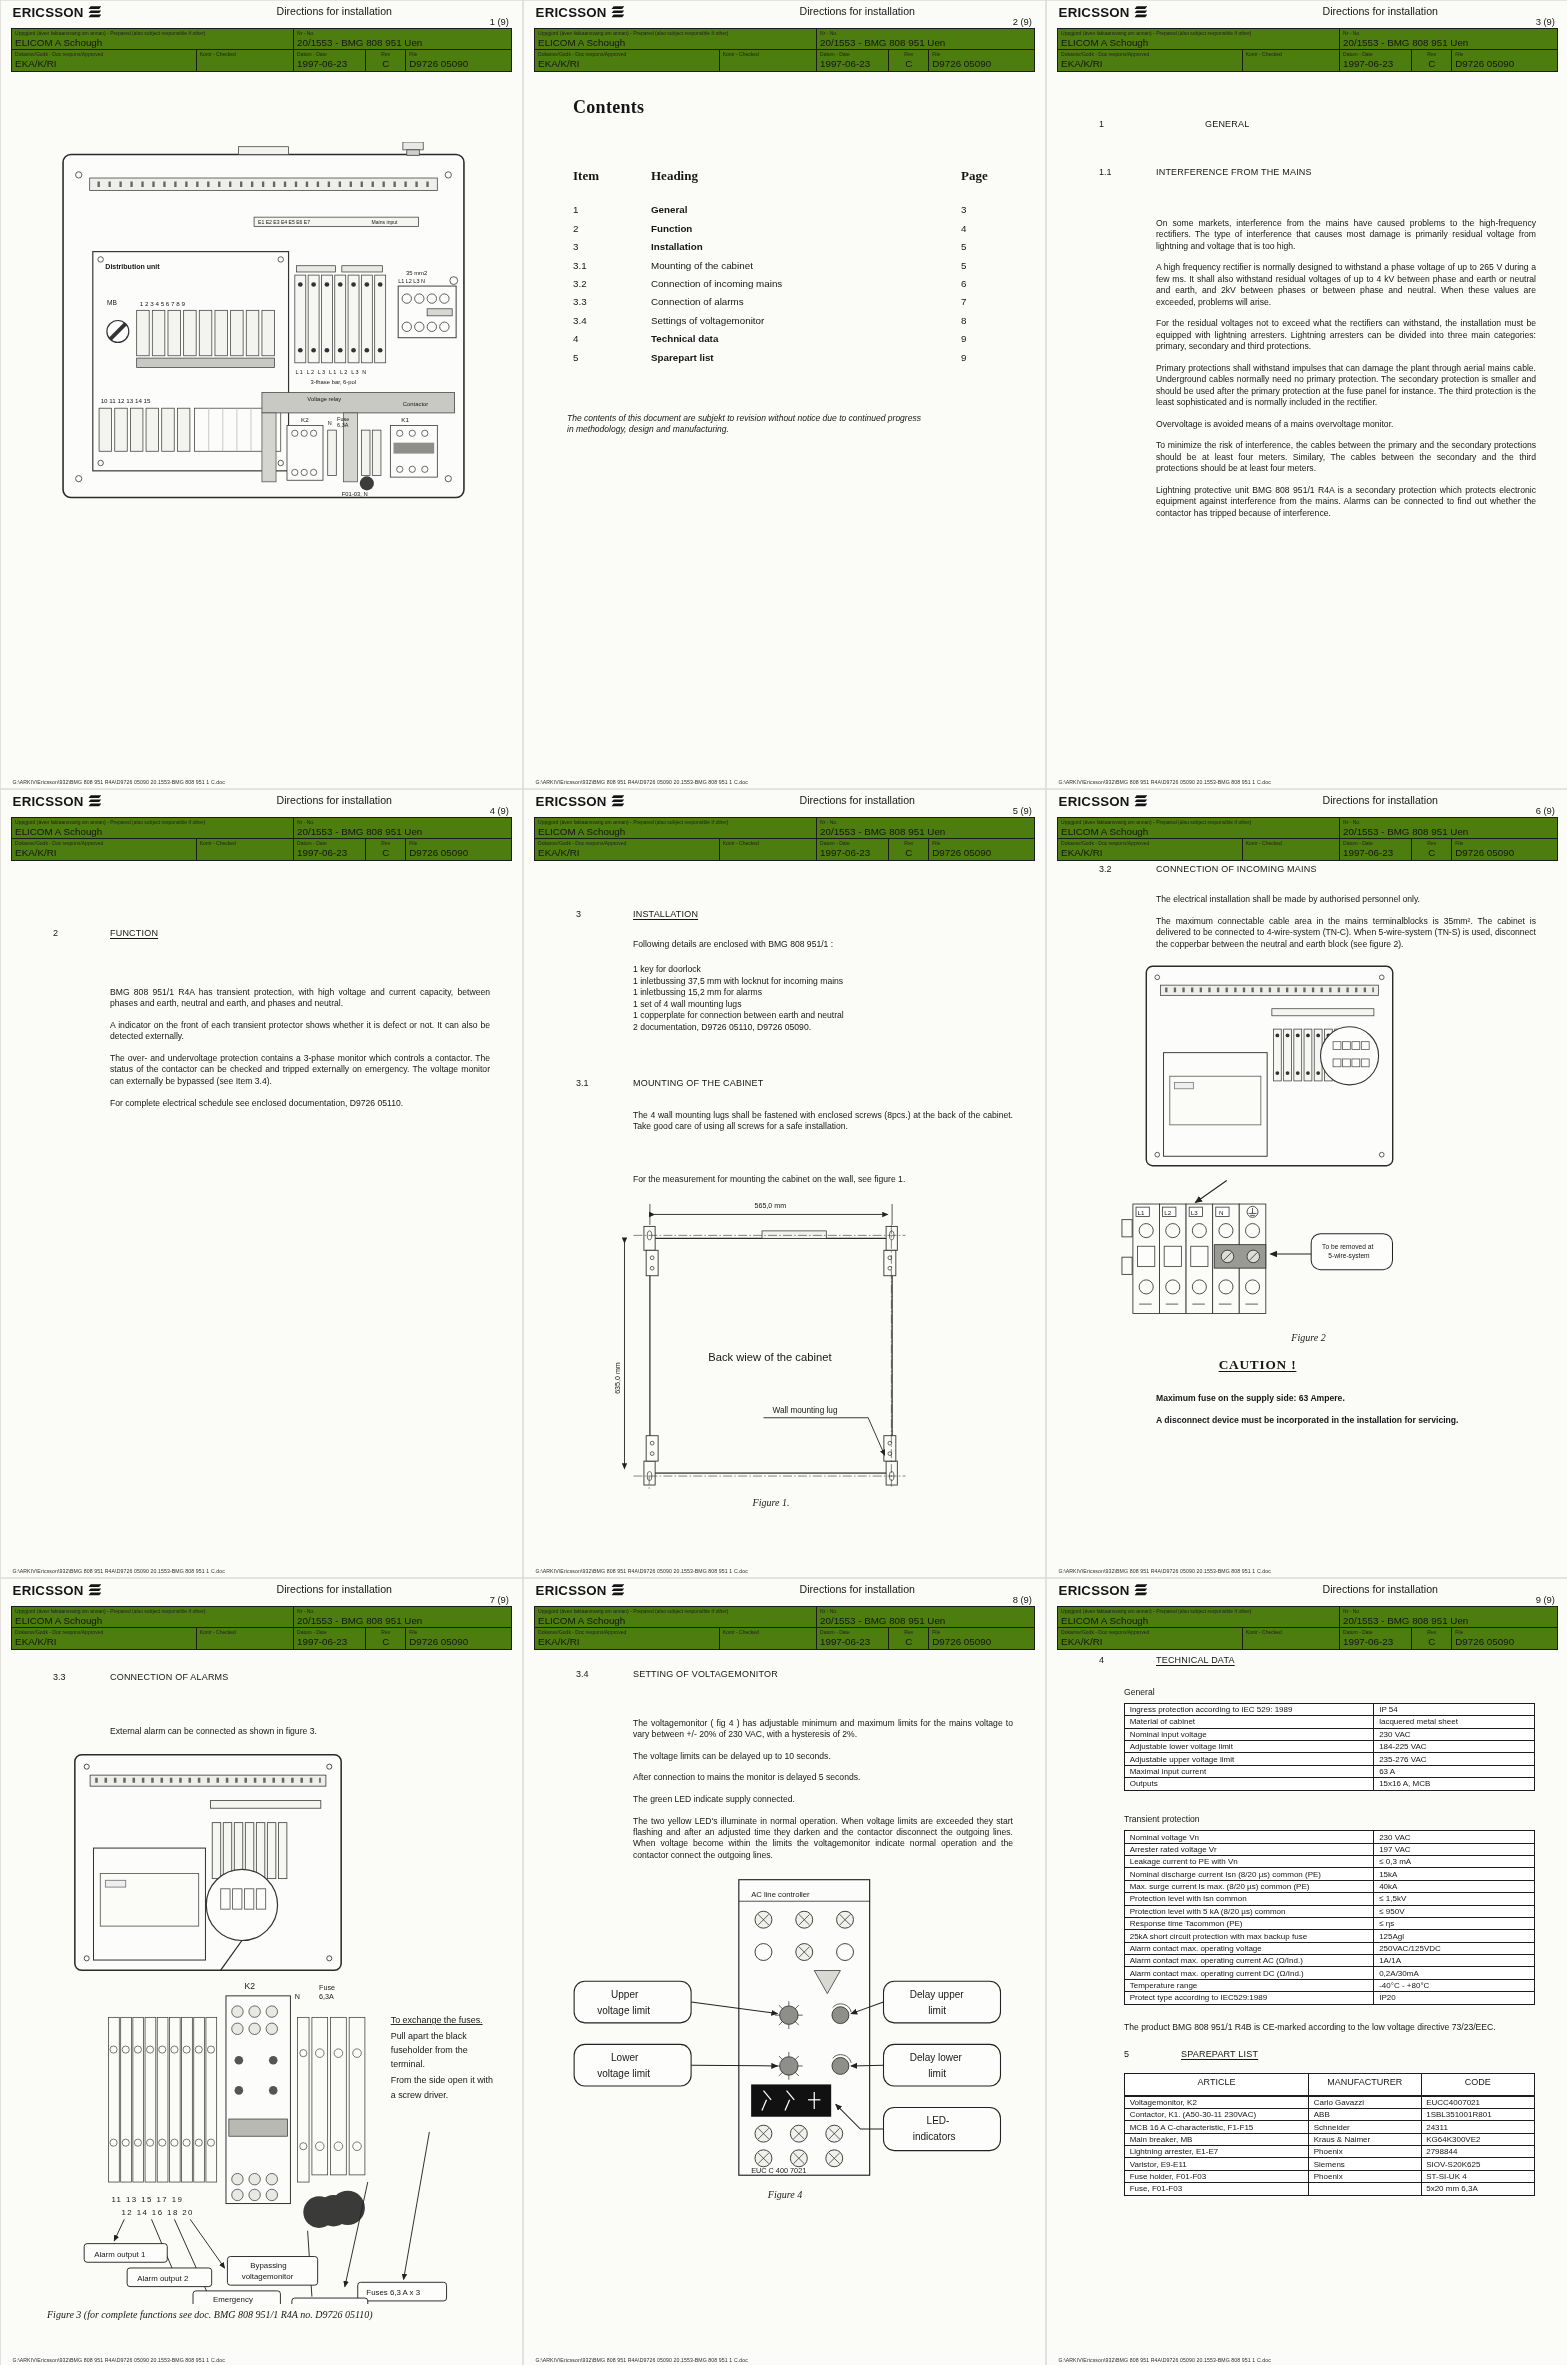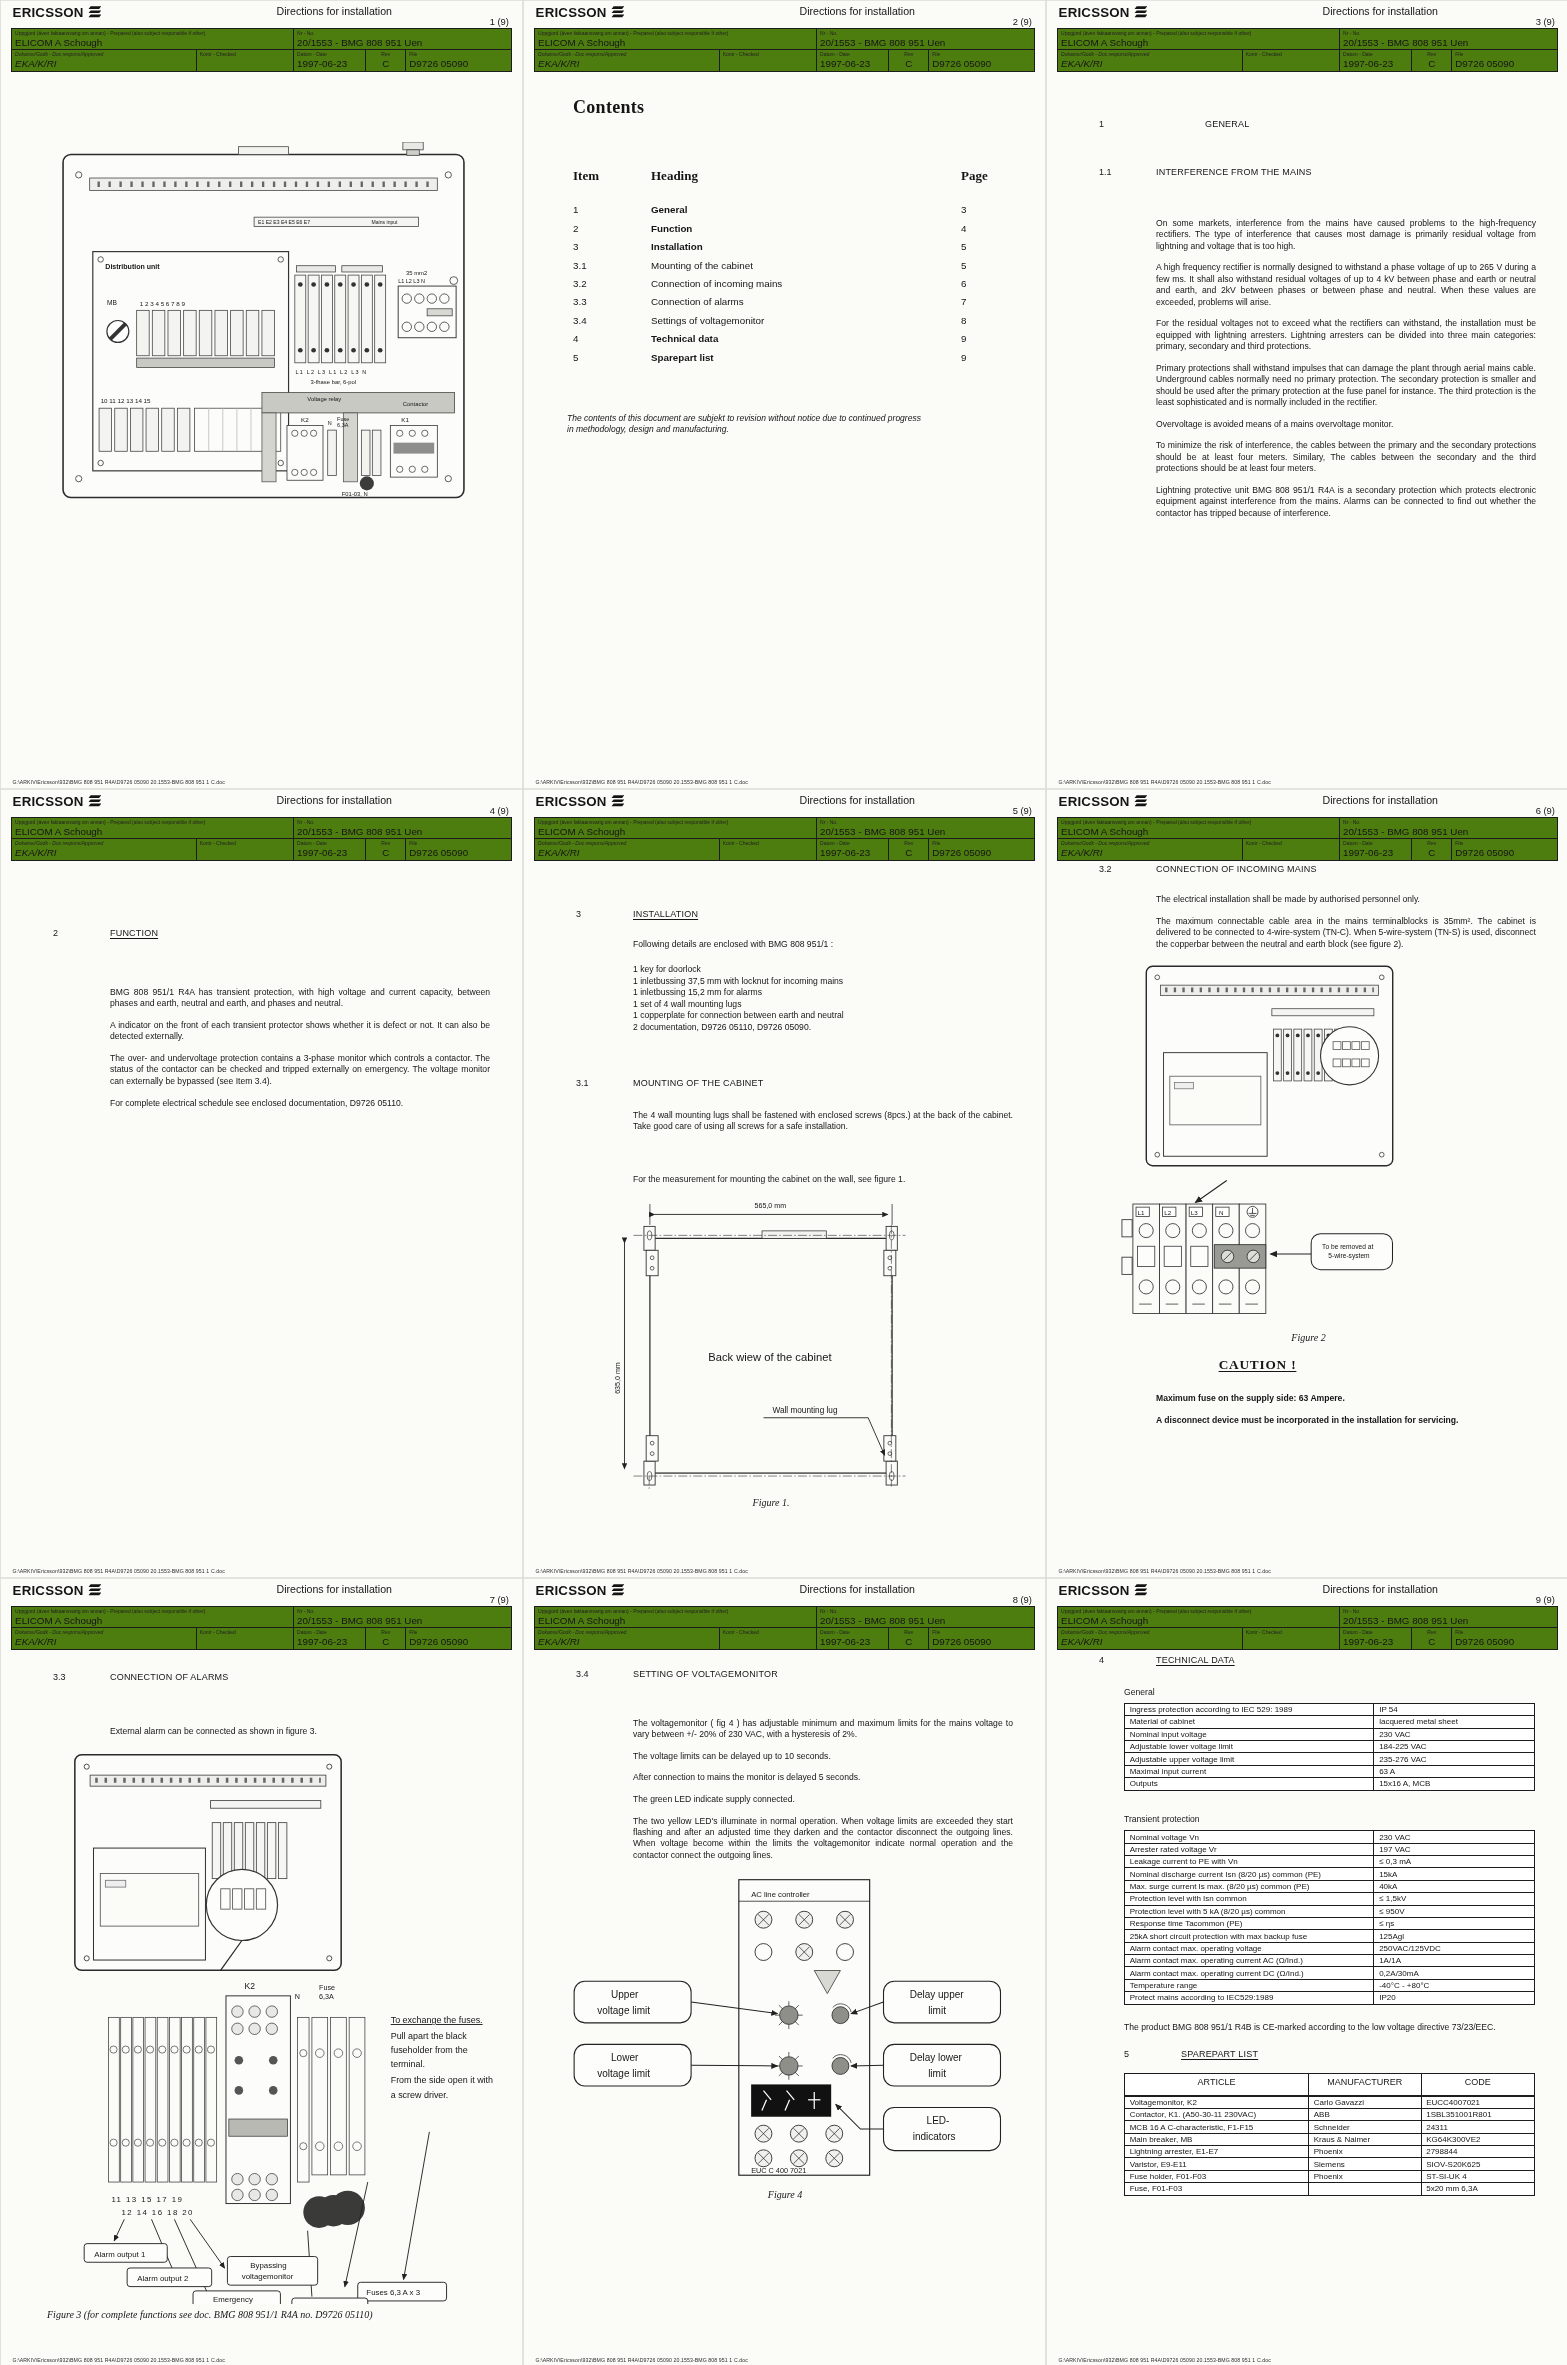--- a/index.html
+++ b/index.html
@@ -16,21 +16,21 @@
   .htitle{position:absolute;left:53%;bottom:11px;font-size:10.6px;}
   .hpageno{position:absolute;right:3.1px;bottom:0.8px;font-size:9.4px;}
   .htable{border:1.6px solid #1c1c1c;background:#4d7c0f;}
   .hrow1,.hrow2{display:flex;}
   .hrow1{border-bottom:1.6px solid #1c1c1c;}
   .hcell{padding:0.8px 3.1px 1.6px;box-sizing:border-box;min-width:0;}
   .hlabel{font-size:5px;white-space:nowrap;overflow:hidden;color:#222;}
   .hvalue{font-size:9.8px;margin-top:0.8px;white-space:nowrap;}
   .hprep{flex:0 0 56.5%;border-right:1.6px solid #1c1c1c;}
   .hno{flex:1;}
-  .w37{flex:0 0 37%;border-right:1.2px solid #1c1c1c;font-style:italic;}
+  .w37{flex:0 0 37%;border-right:1.2px solid #1c1c1c;}
   .w20{flex:0 0 19.5%;border-right:1.2px solid #1c1c1c;}
   .w15{flex:0 0 14.5%;border-right:1.2px solid #1c1c1c;}
   .w08{flex:0 0 8%;border-right:1.2px solid #1c1c1c;}
   .w20b{flex:1;}
   .pfoot{position:absolute;left:12.5px;bottom:3.9px;font-size:5.2px;color:#2e2e2e;letter-spacing:0.1px;}
 
   
   .pbody{position:absolute;top:75px;left:0;right:0;bottom:15.7px;}
   .sect{display:flex;align-items:baseline;}
   .sno{flex:0 0 110px;padding-left:53px;box-sizing:border-box;font-size:9px;}
@@ -1334,21 +1334,21 @@
           </div>
           <div class="trow">
             <div class="tcell">Alarm contact max. operating current DC (Ω/Ind.)</div>
             <div class="tcell">0,2A/30mA</div>
           </div>
           <div class="trow">
             <div class="tcell">Temperature range</div>
             <div class="tcell">-40°C - +80°C</div>
           </div>
           <div class="trow">
-            <div class="tcell">Protect mains according to IEC529:1989</div>
+            <div class="tcell">Protect type according to IEC529:1989</div>
             <div class="tcell">IP20</div>
           </div>
         </div>
       <p class="para" style="margin:17px 34px 0 78px;">The product BMG 808 951/1 R4B is CE-marked according to the low voltage directive 73/23/EEC.</p>
       <div class="sect" style="margin-top:15.7px;">
         <div class="sno" style="padding-left:78px;flex-basis:135px;">5</div>
         <div class="stitle u">SPAREPART LIST</div>
       </div>
       <div class="dtable g3" style="margin-top:14px;">
         <div class="sphead">

